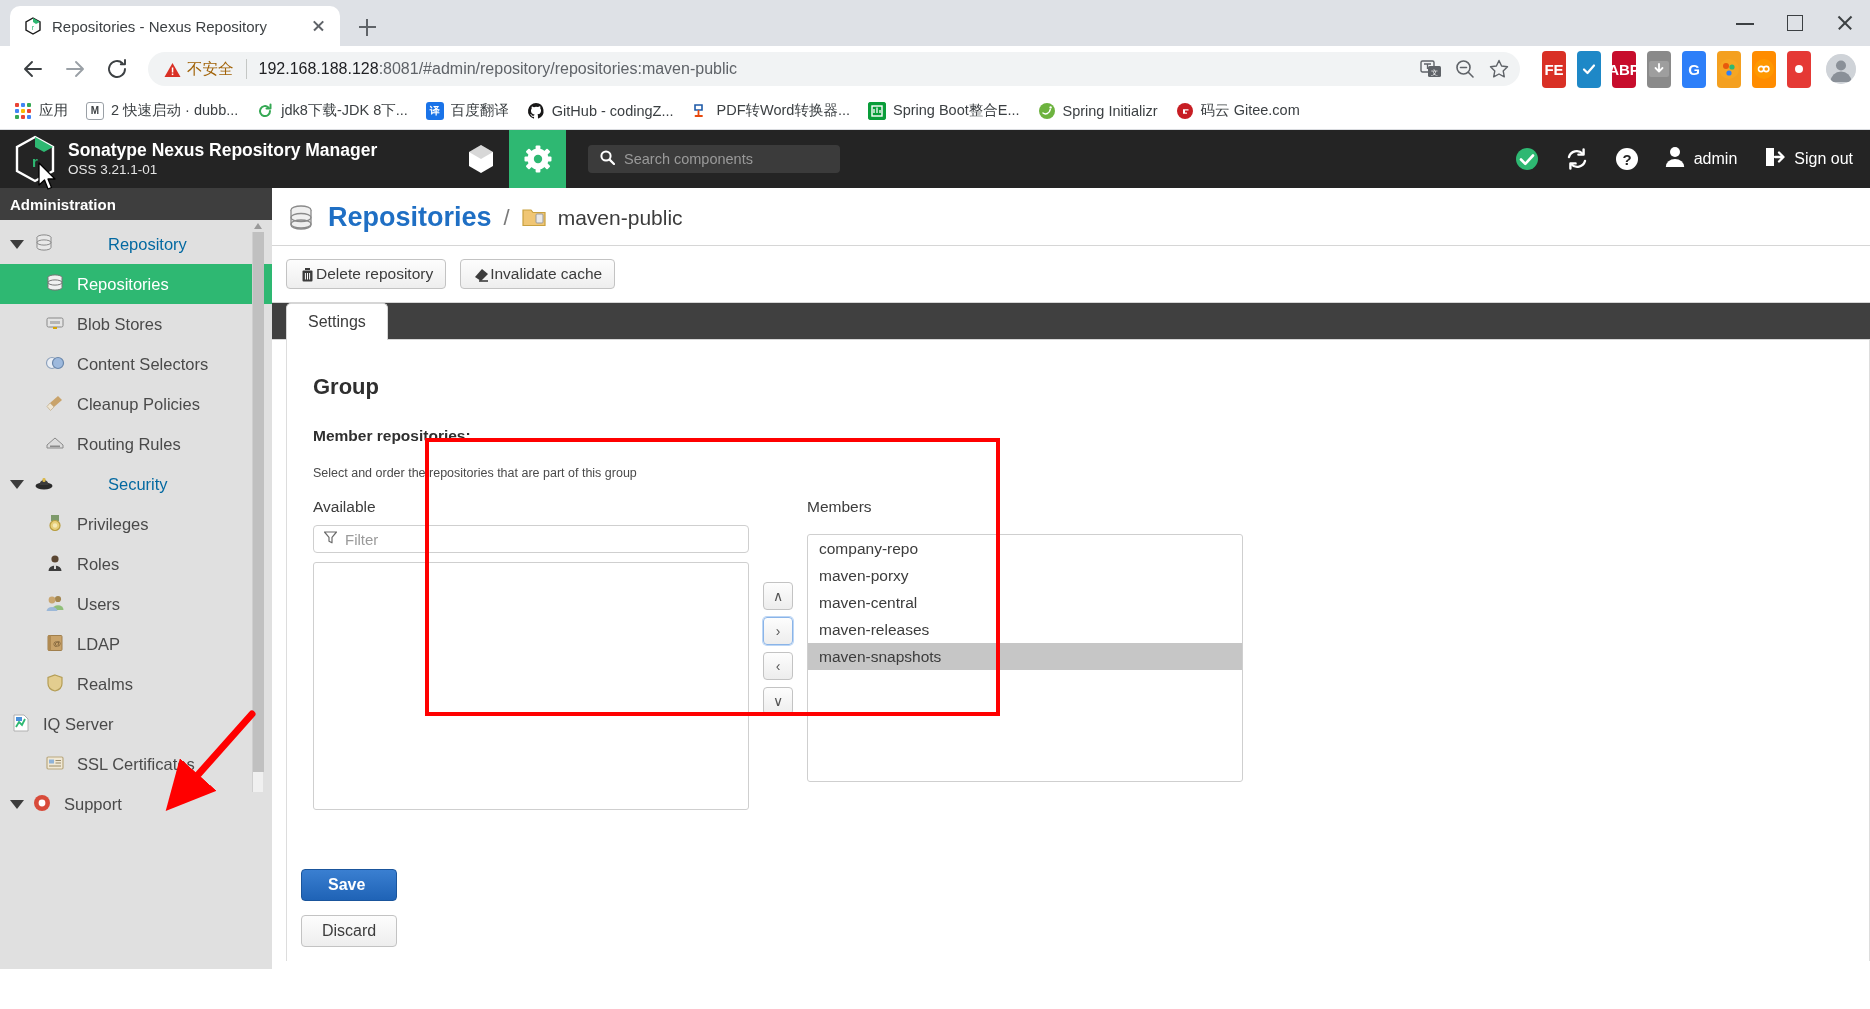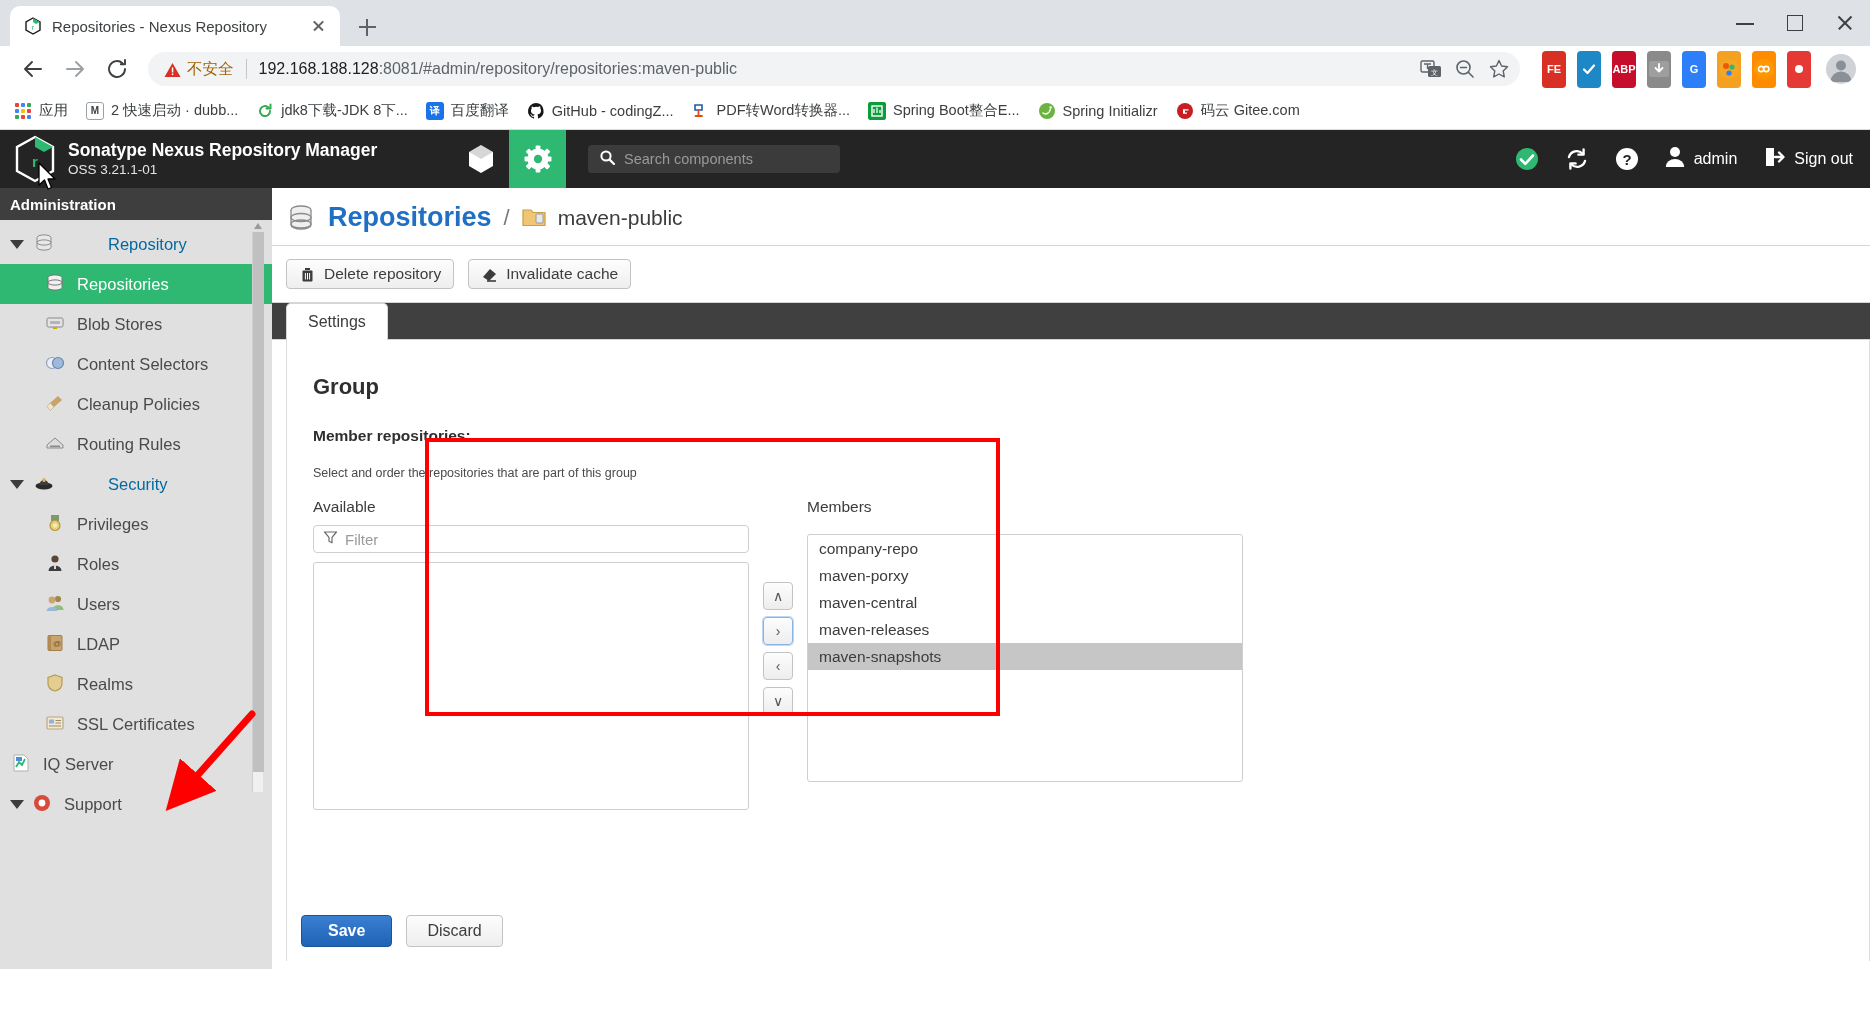--- a/index.html
+++ b/index.html
@@ -71,21 +71,21 @@
   .warn-tri { width:17px; height:15px; position:relative; }
   .insecure-text { font-size:15.5px; color:#a16207; white-space:nowrap; }
   .om-div { width:1px; height:20px; background:#c4c7c5; margin:0 4px; flex:0 0 1px; }
   .url { font-size:16px; color:#202124; white-space:nowrap; overflow:hidden; flex:1; }
   .url .dim { color:#5f6368; }
   .om-icons { display:flex; align-items:center; gap:12px; flex:0 0 auto; padding-left:10px;}
   .om-ic { width:22px; height:22px; position:relative; cursor:pointer; }
 
   .ext-icons { display:flex; align-items:center; gap:11px; padding-left:10px; flex:0 0 auto; }
   .ext { width:24px; height:37px; border-radius:4px; position:relative; cursor:pointer;
-         font-size:11px; font-weight:bold; color:#fff;
+         font-size:15px; font-weight:bold; color:#fff;
          display:flex; align-items:center; justify-content:center; }
   .avatar-btn { width:30px; height:30px; border-radius:50%; background:#dadce0;
                 position:relative; cursor:pointer; margin-left:4px; overflow:hidden;}
 
   .bookmarks {
     height:38px; background:#fff; display:flex; align-items:center;
     padding:0 14px; gap:18px; border-bottom:1px solid #dadce0;
   }
   .bm { display:flex; align-items:center; gap:7px; cursor:pointer; white-space:nowrap; }
   .bm-ic { width:18px; height:18px; flex:0 0 18px; position:relative;
@@ -170,21 +170,21 @@
   }
   .bc-db { width:30px; height:30px; flex:0 0 30px; position:relative; }
   .bc-main { font-size:27px; font-weight:bold; color:#1f6fc4; cursor:pointer; }
   .bc-sep { font-size:22px; color:#7a7a7a; }
   .bc-folder { width:24px; height:21px; flex:0 0 24px; position:relative; }
   .bc-current { font-size:21px; color:#3c3c3c; }
 
   .nx-toolbar2 { display:flex; gap:14px; padding:13px 0 13px 14px; border-bottom:1px solid #d6d6d6;}
   .nx-btn {
     height:30px; background:linear-gradient(#fdfdfd,#eeeeee); border:1px solid #c3c3c3;
-    border-radius:4px; display:flex; align-items:center; gap:8px; padding:0 12px;
+    border-radius:4px; display:flex; align-items:center; padding:0 12px;
     font-size:15.5px; color:#3c3c3c; cursor:pointer;
   }
   .nx-btn-ic { width:17px; height:17px; position:relative; flex:0 0 17px;}
 
   .nx-tabs { display:flex; padding-left:14px; background:#404040; border-bottom:1px solid #d6d6d6; }
   .nx-tab {
     padding:9px 21px; font-size:16px; color:#3c3c3c; background:#fff;
     border:1px solid #d6d6d6; border-bottom:none; border-radius:5px 5px 0 0;
     margin-bottom:-1px; cursor:pointer;
   }
@@ -216,21 +216,21 @@
   .tbtns { width:58px; display:flex; flex-direction:column; align-items:center;
            gap:7px; padding-top:84px; }
   .tbtn {
     width:30px; height:28px; background:linear-gradient(#fdfdfd,#ededed);
     border:1px solid #c3c3c3; border-radius:4px; cursor:pointer;
     display:flex; align-items:center; justify-content:center;
     font-size:14px; color:#555;
   }
   .tbtn.focus { border-color:#8ab4e8; box-shadow:0 0 0 1px #bcd6f5; }
 
-  .nx-footer { position:absolute; left:14px; bottom:14px; display:flex; gap:14px; }
+  .nx-footer { position:absolute; left:14px; bottom:14px; display:flex; gap:14px;flex-direction:column; }
   .btn-save {
     height:32px; padding:0 26px; background:linear-gradient(#3a7fd1,#1f63b6);
     border:1px solid #1a559c; border-radius:4px; color:#fff; font-size:16px;
     font-weight:bold; cursor:pointer; display:flex; align-items:center;
   }
   .btn-discard {
     height:32px; padding:0 20px; background:linear-gradient(#fdfdfd,#eeeeee);
     border:1px solid #c3c3c3; border-radius:4px; color:#3c3c3c; font-size:16px;
     cursor:pointer; display:flex; align-items:center;
   }
@@ -688,40 +688,40 @@
 
         <div class="nx-item">
           <span class="nx-ic">
             <svg width="20" height="20" viewBox="0 0 20 20">
                 <path d="M10 2 L17 4.5 v6 c0 4-3.4 6.6-7 7.5 -3.6-0.9-7-3.5-7-7.5 v-6 z" fill="#e3cd8f" stroke="#b49d55" stroke-width="1.2"></path>
               </svg>
           </span>
           <span class="nx-item-label">Realms</span>
         </div>
 
+        <div class="nx-item root">
+          <span class="nx-ic">
+            <svg width="20" height="20" viewBox="0 0 20 20">
+                <path d="M3 2 h10 l4 4 v12 h-14 z" fill="#fff" stroke="#b0b0b0" stroke-width="1"></path>
+                <path d="M5 14 l3-5 3 3 3-6" fill="none" stroke="#2eb872" stroke-width="1.8"></path>
+                <rect x="5" y="4" width="6" height="4" fill="#4a90d9"></rect>
+              </svg>
+          </span>
+          <span class="nx-item-label">IQ Server</span>
+        </div>
+
         <div class="nx-item">
           <span class="nx-ic">
             <svg width="20" height="20" viewBox="0 0 20 20">
                 <rect x="2" y="4" width="16" height="12" rx="1.2" fill="#f0e8d5" stroke="#b9a87e" stroke-width="1.2"></rect>
                 <rect x="4" y="6.5" width="5" height="4" fill="#8fb3d9"></rect>
                 <path d="M10.5 7.5 h5.5 M10.5 10 h5.5 M4 13 h12" stroke="#9a8c6b" stroke-width="1.1"></path>
               </svg>
           </span>
           <span class="nx-item-label">SSL Certificates</span>
-        </div>
-
-        <div class="nx-item root">
-          <span class="nx-ic">
-            <svg width="20" height="20" viewBox="0 0 20 20">
-                <path d="M3 2 h10 l4 4 v12 h-14 z" fill="#fff" stroke="#b0b0b0" stroke-width="1"></path>
-                <path d="M5 14 l3-5 3 3 3-6" fill="none" stroke="#2eb872" stroke-width="1.8"></path>
-                <rect x="5" y="4" width="6" height="4" fill="#4a90d9"></rect>
-              </svg>
-          </span>
-          <span class="nx-item-label">IQ Server</span>
         </div>
 
         <div class="nx-item root">
           <span class="nx-caret" style="margin-right:-4px;"></span>
           <span class="nx-ic">
             <svg width="20" height="20" viewBox="0 0 20 20">
                 <circle cx="10" cy="10" r="8" fill="#d84b3a"></circle>
                 <circle cx="10" cy="10" r="3.4" fill="#fff"></circle>
               </svg>
           </span>

